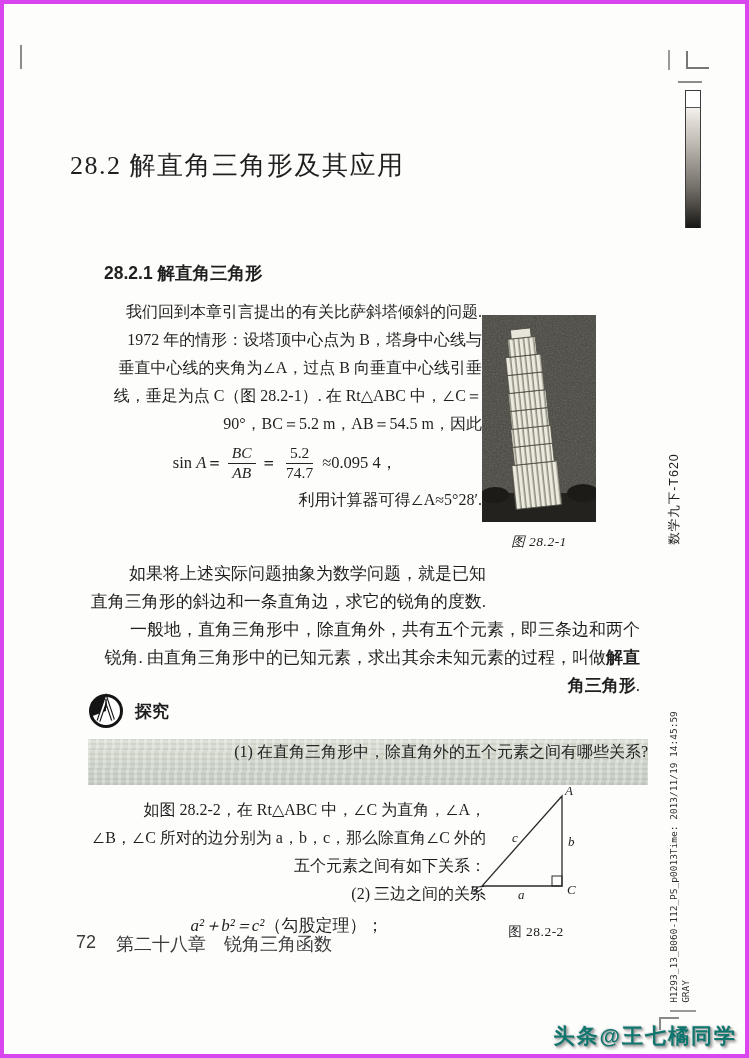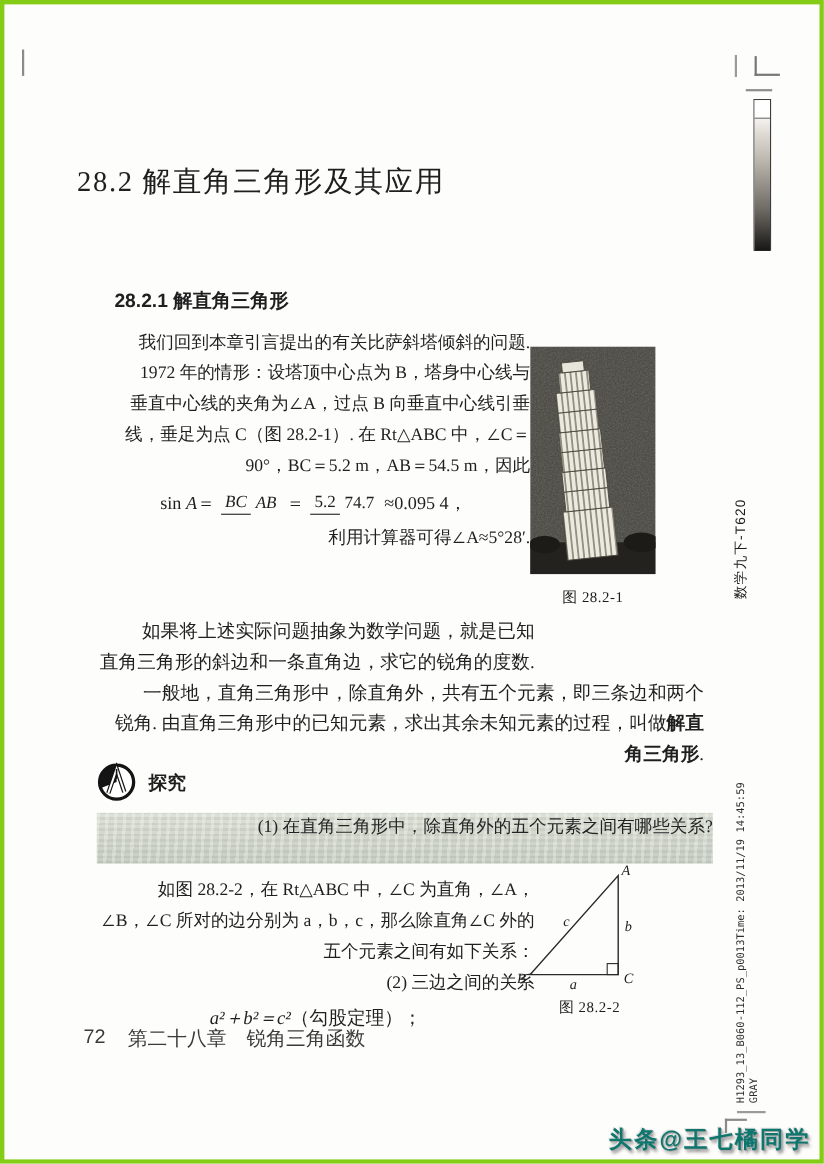--- a/index.html
+++ b/index.html
@@ -1,37 +1,37 @@
 <!DOCTYPE html>
 <html><head>
 <meta charset="utf-8">
 <style>
   html,body{margin:0;padding:0;background:#fff;}
   .page{
     position:relative;width:749px;height:1058px;box-sizing:border-box;
-    background:#fdfdfc;border:4px solid #84cc16;overflow:hidden;
+    background:#fdfdfc;border:4px solid #d946ef;overflow:hidden;
     font-family:"Liberation Serif",serif;color:#1f1f1f;
   }
   .abs{position:absolute;}
   p{margin:0;text-align:right;}
   .indent{text-indent:2em;}
   .mi{font-style:italic;font-family:"Liberation Serif",serif;}
 
   .reg-left{left:16px;top:41px;width:2px;height:24px;background:#8b8b8b;}
   .title{left:66px;top:144px;font-size:26px;letter-spacing:1.5px;white-space:nowrap;}
   .subheading{left:100px;top:257px;font-size:17.5px;font-weight:700;
     font-family:"Liberation Sans",sans-serif;white-space:nowrap;}
 
   .col-narrow{left:84px;top:294px;width:394px;font-size:16px;line-height:28px;text-align:justify;}
   .formula-row{display:flex;justify-content:center;align-items:center;margin:6px 0 4px;font-size:16.5px;text-indent:0;}
-  .frac{display:inline-flex;flex-direction:row;align-items:center;margin:0 5px;line-height:1.2;font-size:15.5px;}
+  .frac{display:inline-flex;flex-direction:column;align-items:center;margin:0 5px;line-height:1.2;font-size:15.5px;}
   .frac .num{padding:0 4px;border-bottom:1.3px solid #222;}
   .frac .den{padding:0 4px;}
 
-  .figure1{left:477px;top:311px;width:116px;text-align:center;}
+  .figure1{left:477px;top:311px;width:116px;text-align:center;font-style:italic;}
   .fig-caption{font-size:13.5px;margin-top:7px;color:#1d1d1d;letter-spacing:.5px;}
 
   .col-wide{left:84px;top:556px;width:552px;font-size:17px;line-height:28px;text-align:justify;}
 
   .explore{left:84px;top:688px;width:560px;}
   .explore-head{display:flex;align-items:center;gap:11px;height:38px;margin-bottom:9px;}
   .explore-label{font-family:"Liberation Sans",sans-serif;font-weight:700;font-size:17px;}
   .explore-band{
     height:46px;padding:1px 0 0 14px;box-sizing:border-box;
     font-size:16px;line-height:23px;color:#242424;
@@ -163,21 +163,21 @@
       </g>
       <g font-size="13" font-family="Liberation Serif, serif" font-style="italic" fill="#1e1e1e">
         <text x="95" y="13">A</text>
         <text x="0" y="112">B</text>
         <text x="97" y="112">C</text>
         <text x="42" y="60">c</text>
         <text x="98" y="64">b</text>
         <text x="48" y="117">a</text>
       </g>
     </svg>
-    <div class="fig-caption" style="margin-top:0;">图 28.2-2</div>
+    <div class="fig-caption" style="margin-top:17px;">图 28.2-2</div>
   </div>
 
   <div class="abs footer">
     <span>72</span>
     <span>第二十八章　锐角三角函数</span>
   </div>
 
   <div class="abs reg-a"></div>
   <div class="abs reg-L"></div>
   <div class="abs reg-line"></div>

